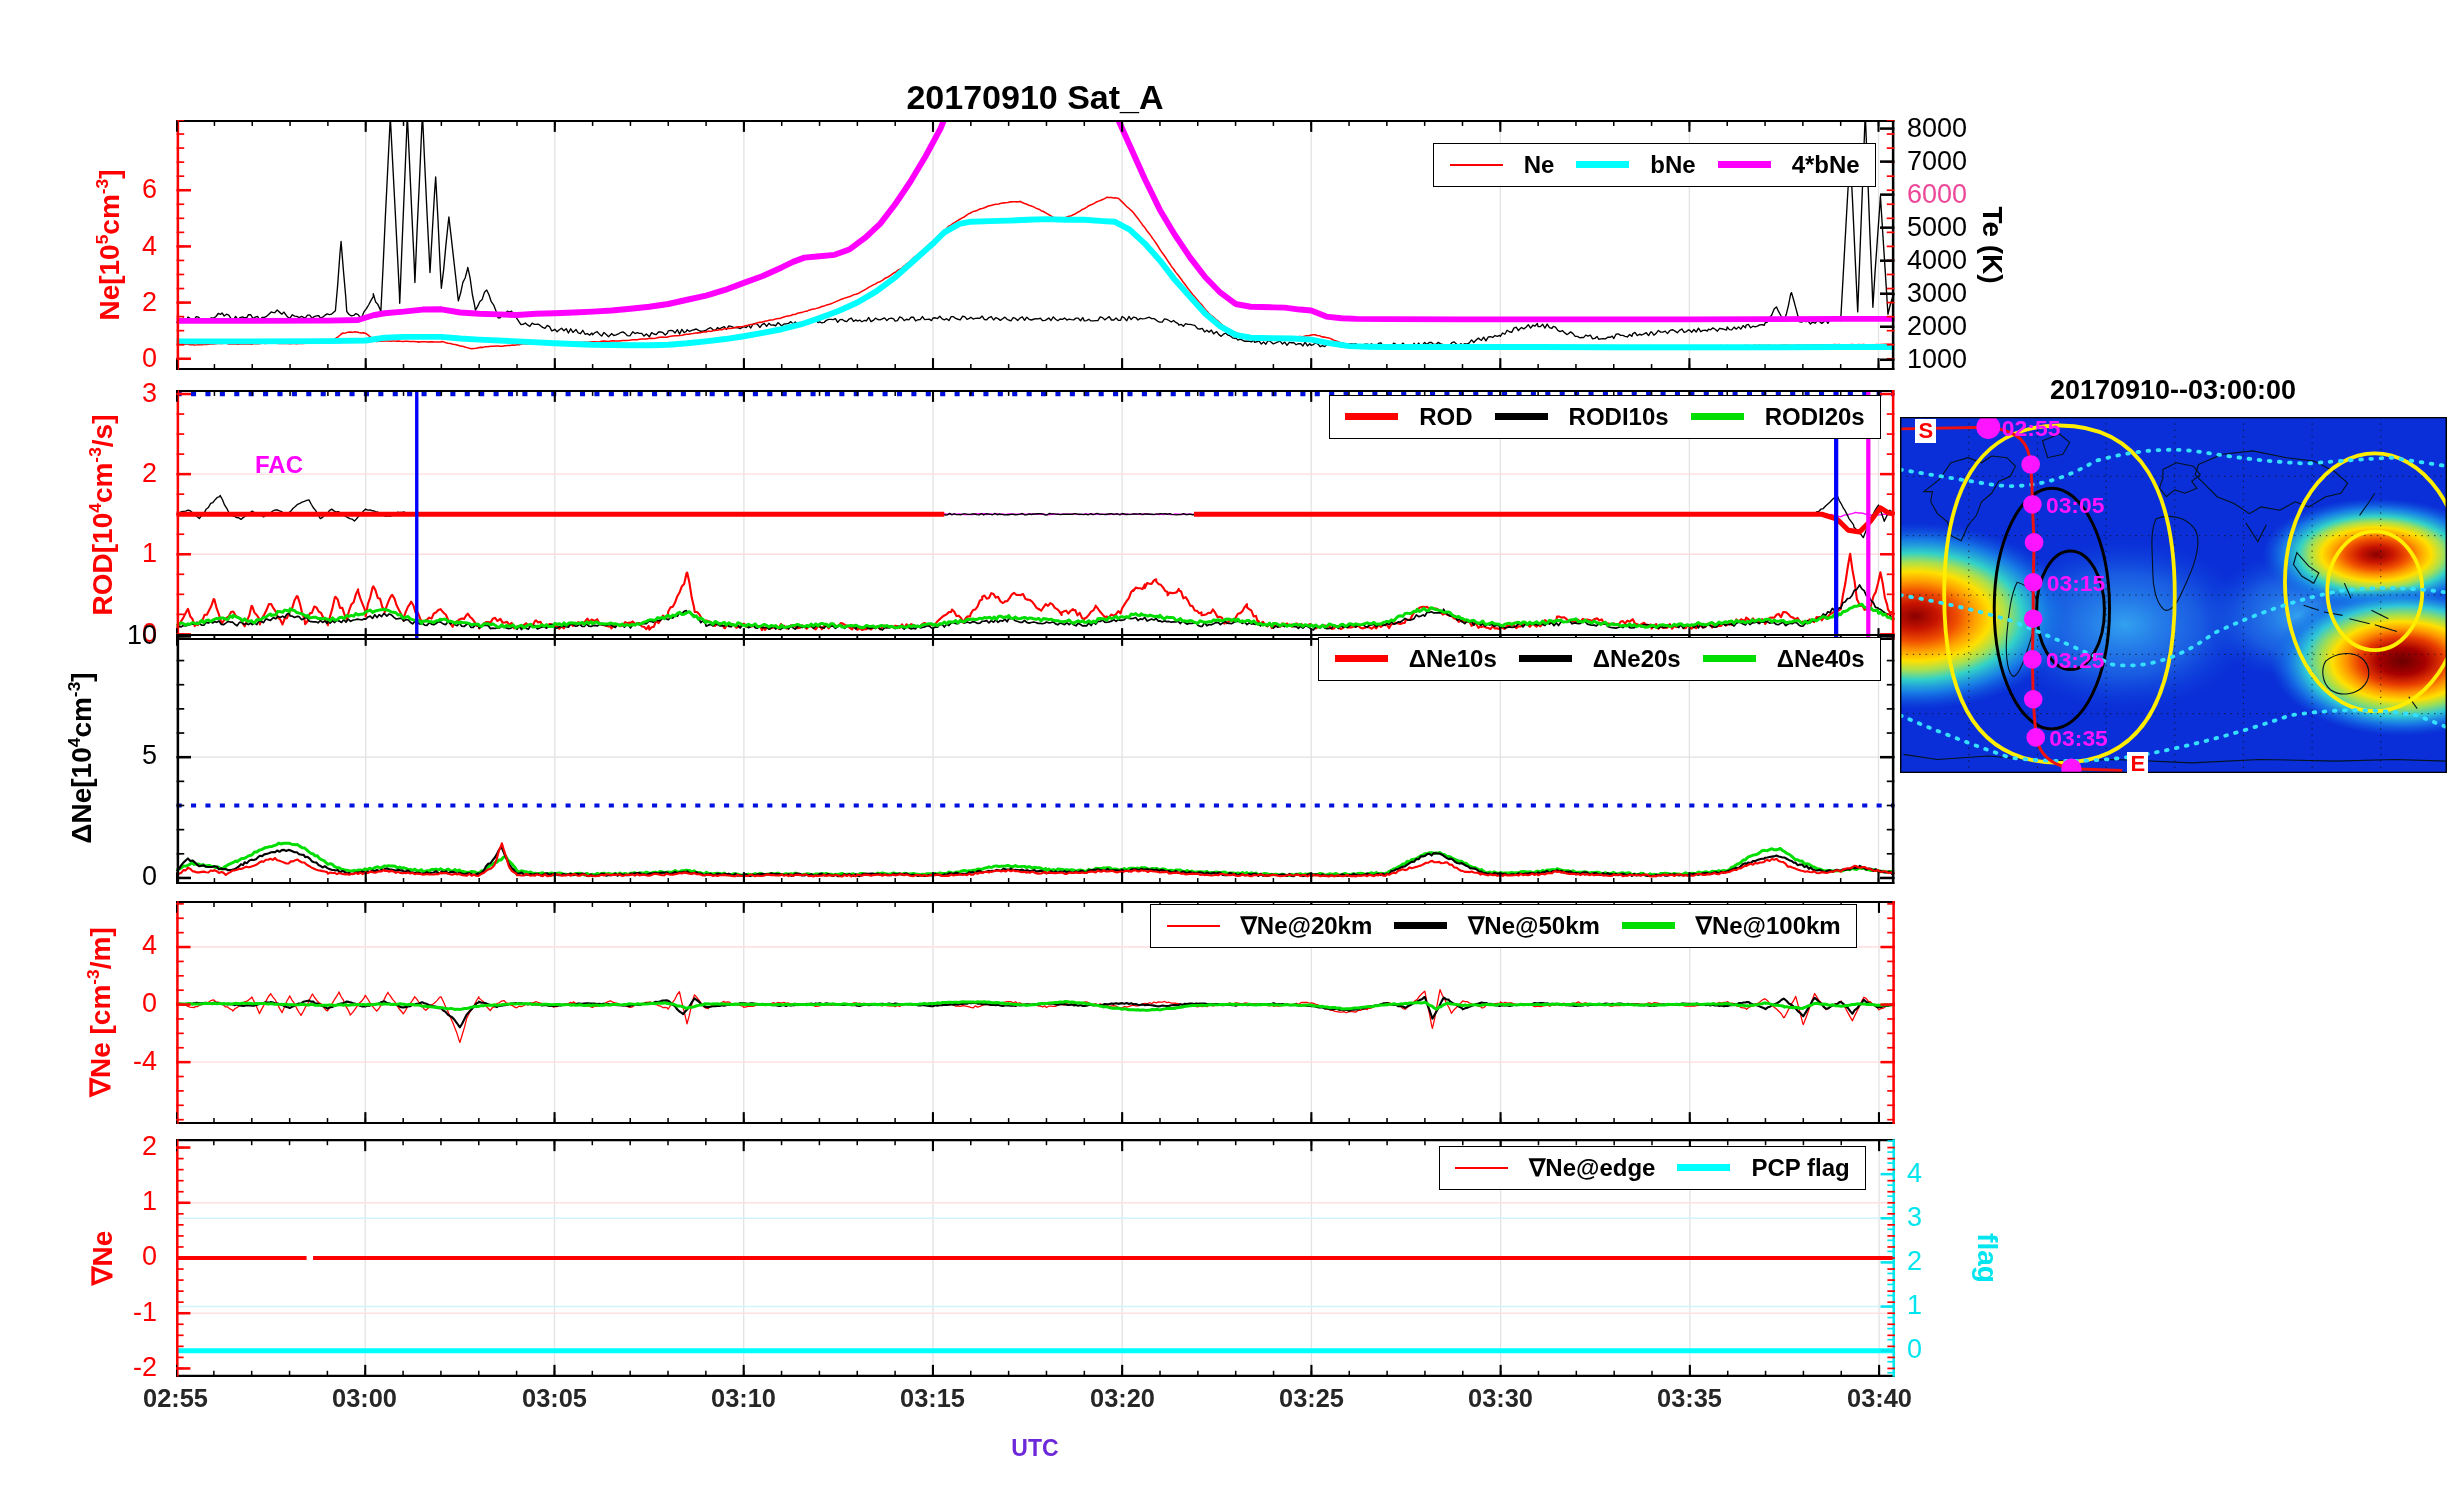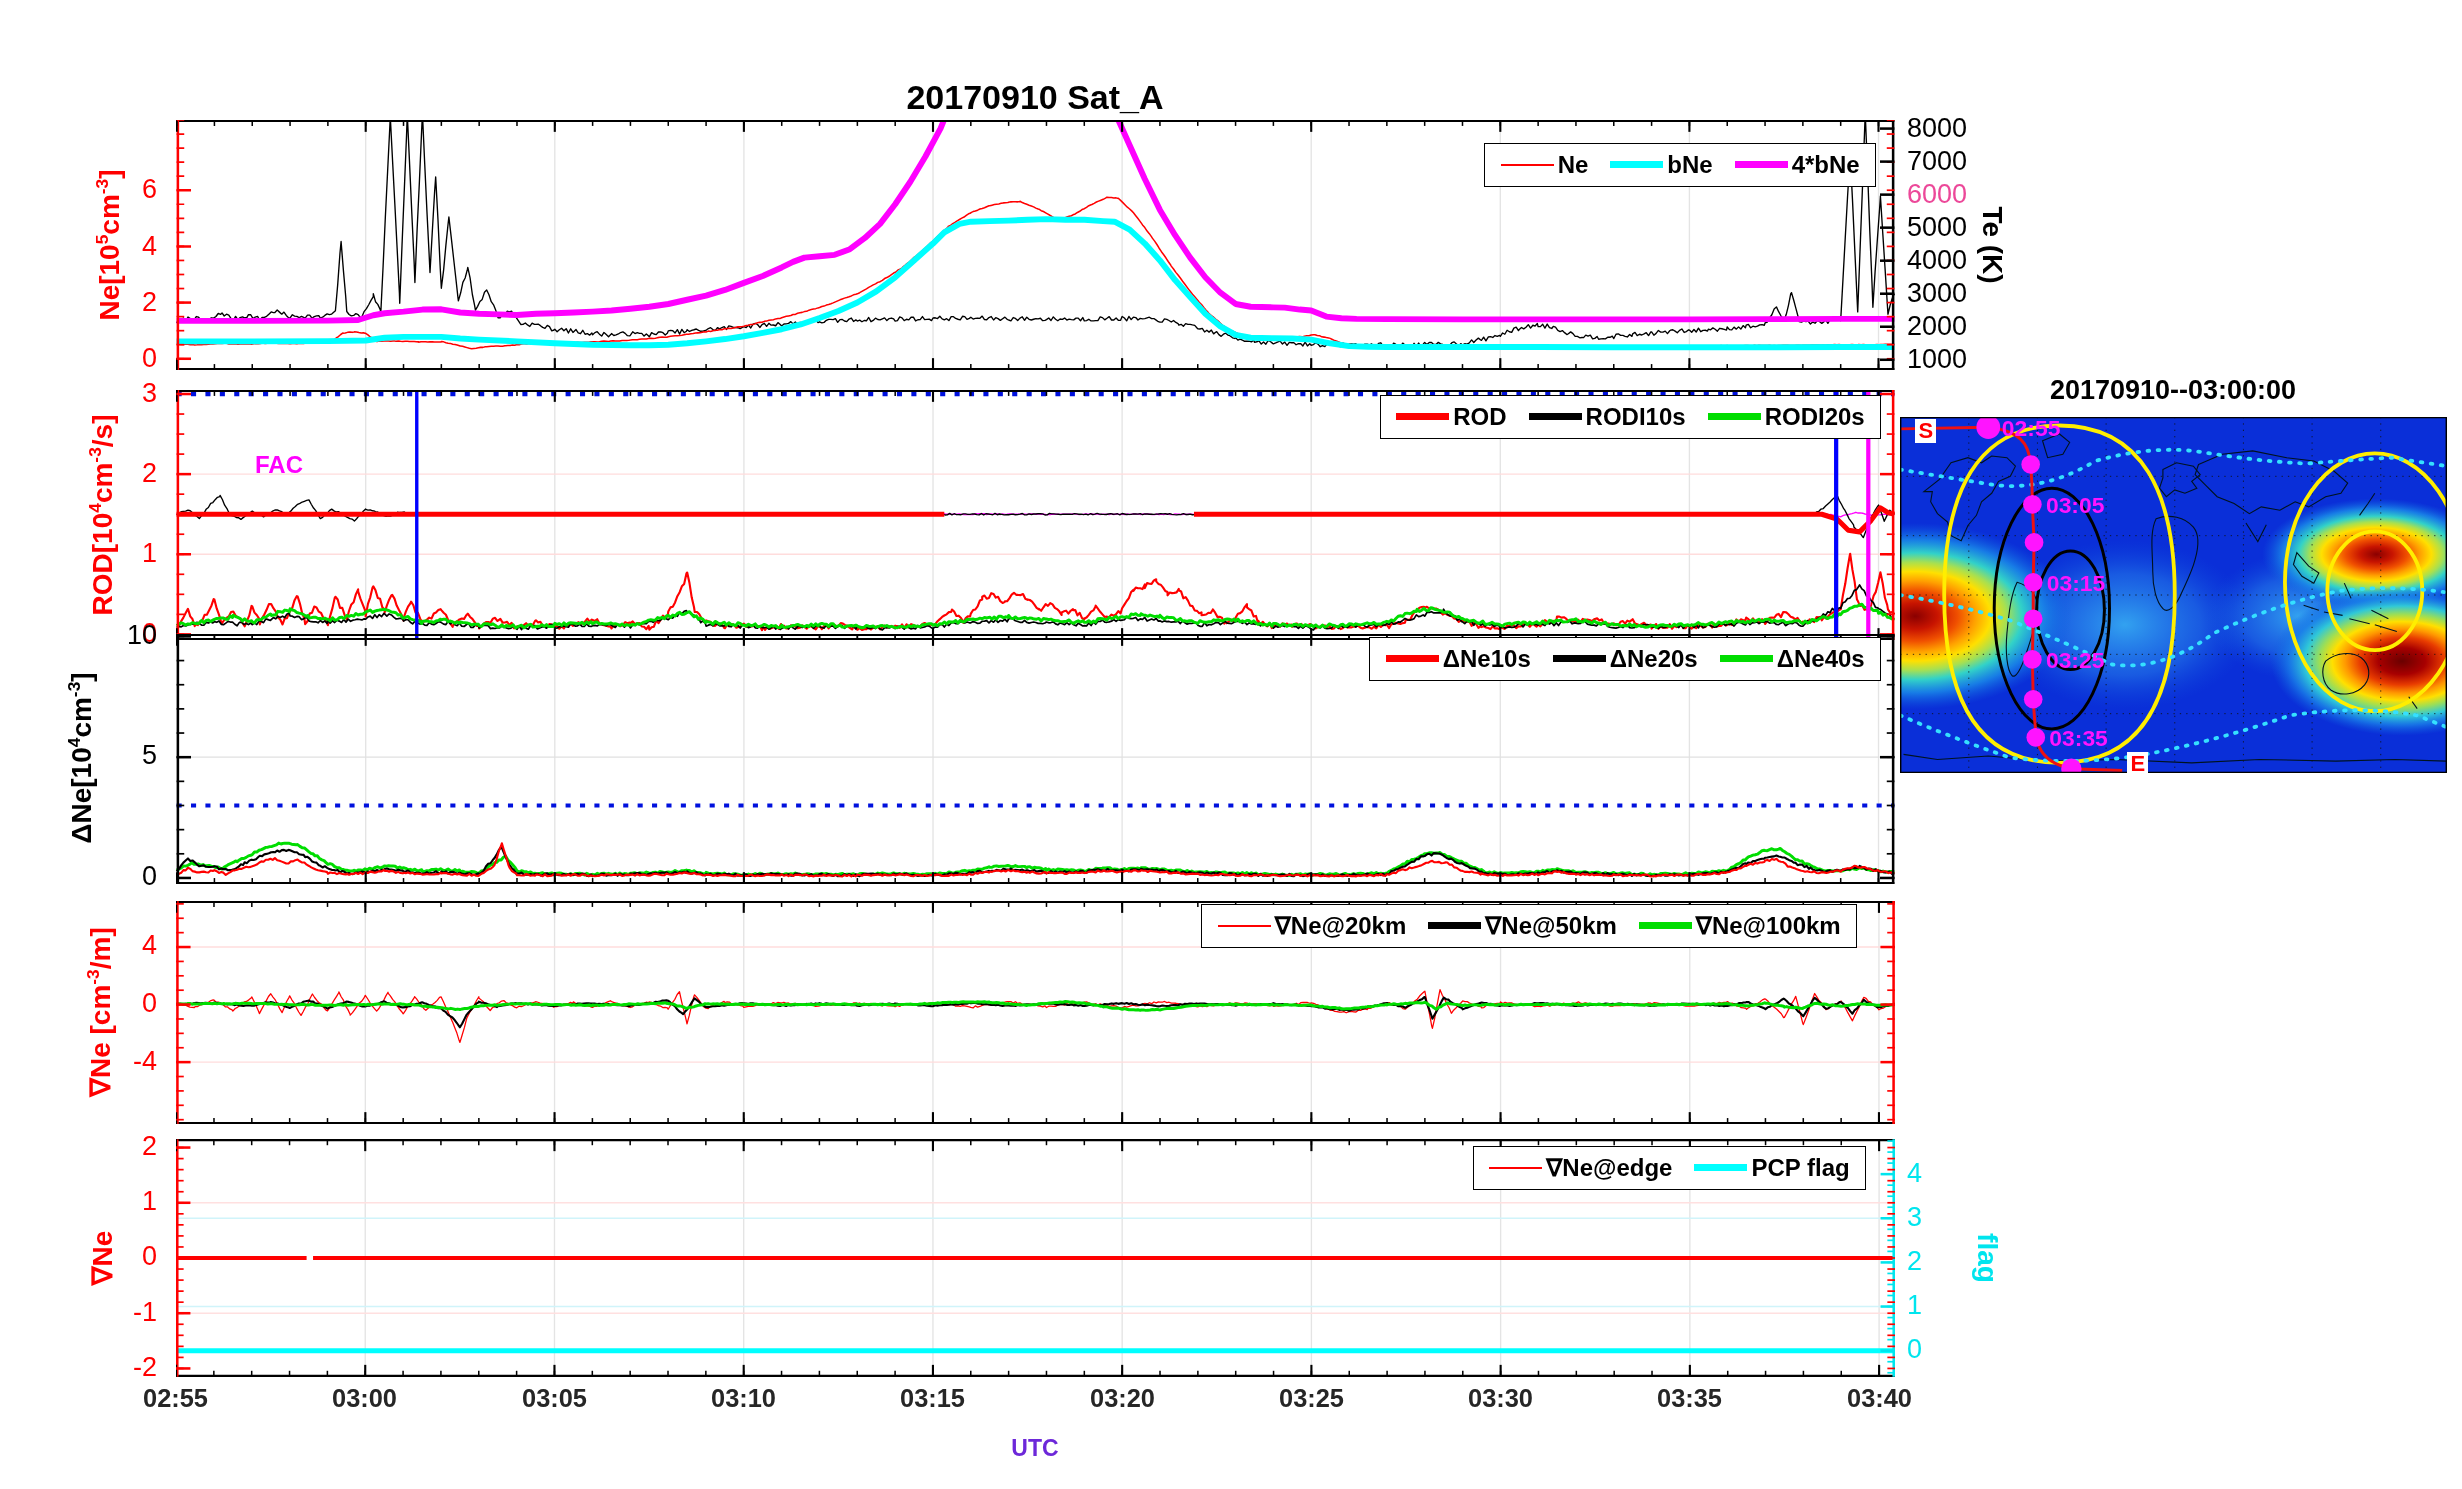--- a/index.html
+++ b/index.html
@@ -1,30 +1,30 @@
 <!DOCTYPE html>
 <html style="font-size:13.6px"><head>
 <meta charset="utf-8">
 <style>
   html,body{margin:0;padding:0;background:#fff;}
   .page{position:relative;width:2462px;height:1489px;background:#fff;overflow:hidden;
-        font-family:"Liberation Sans",sans-serif;font-weight:bold;color:#000;border-radius:30px;}
+        font-family:"Liberation Sans",sans-serif;font-weight:bold;color:#000;}
   svg{position:absolute;display:block;}
   .fig-title{position:absolute;font-size:34px;font-weight:bold;transform:translateX(-50%);white-space:nowrap;}
   .map-title{position:absolute;font-size:27px;font-weight:bold;transform:translateX(-50%);white-space:nowrap;}
   .ylab{position:absolute;font-size:28px;font-weight:bold;white-space:nowrap;
         transform:translate(-50%,-50%) rotate(-90deg);}
   .ylab-r{position:absolute;font-size:28px;font-weight:bold;white-space:nowrap;
         transform:translate(-50%,-50%) rotate(90deg);}
   .ticklab{position:absolute;font-size:27px;font-weight:normal;line-height:1;}
   .xlab{position:absolute;font-size:25.4px;font-weight:bold;color:#262626;width:119px;text-align:center;}
   .utc{position:absolute;font-size:23px;font-weight:bold;color:#6d28d9;transform:translateX(-50%);}
   .legend{position:absolute;display:flex;align-items:center;gap:22px;background:#fff;
           border:1.7px solid #000;padding:6.8px 15.3px;font-size:24px;font-weight:bold;white-space:nowrap;z-index:5;}
-  .leg-item{display:flex;align-items:center;gap:4px;}
+  .leg-item{display:flex;align-items:center;gap:21px;}
   .leg-line{width:53px;}
   .note{position:absolute;font-size:24px;font-weight:bold;}
   .mapbox-label{position:absolute;background:#fff;color:#f00;font-size:22px;font-weight:bold;
           padding:0 3.4px;line-height:24px;z-index:6;}
   sup{font-size:0.62em;}
 </style>
 </head>
 <body>
 
 <div class="page">

